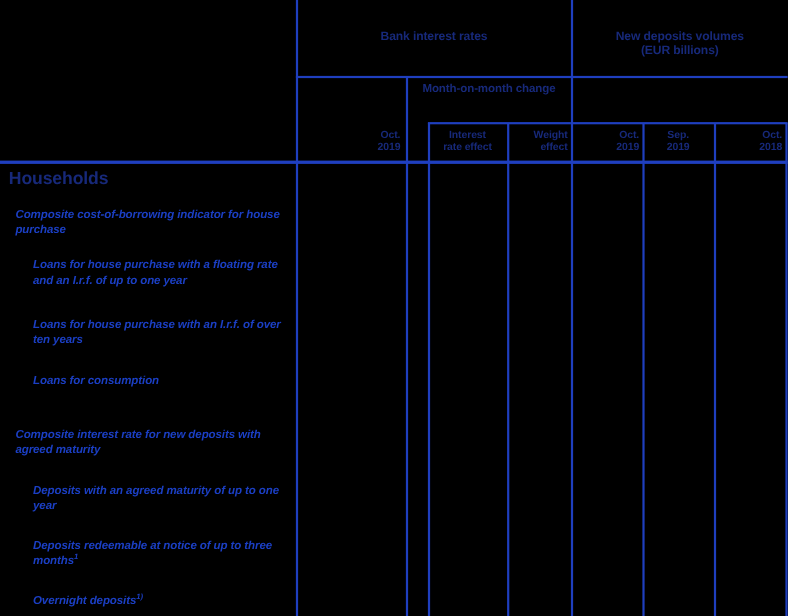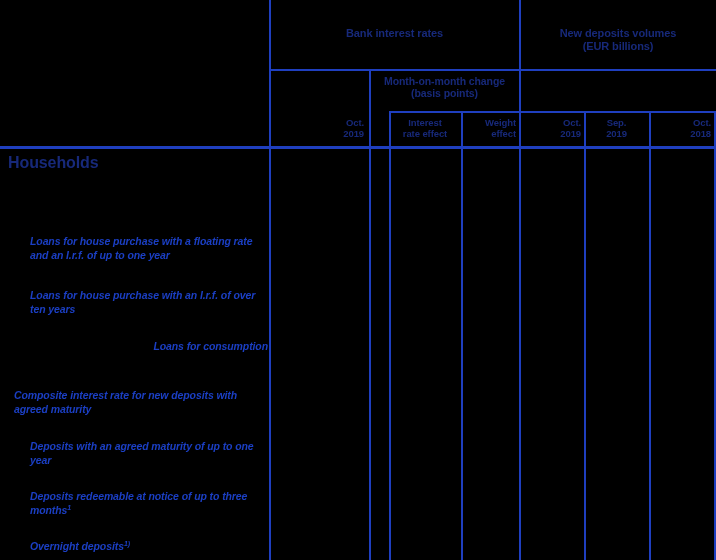--- a/index.html
+++ b/index.html
@@ -95,21 +95,20 @@
 
   <div class="hdr hdr-big" style="left:270px; top:27px; width:249px;">Bank interest rates</div>
 
   <div class="hdr hdr-big" style="left:520px; top:27px; width:196px;">
     <div>New deposits volumes</div>
     <div>(EUR billions)</div>
   </div>
 
   <div class="hdr hdr-mid" style="left:370px; top:75px; width:149px;">
     <div>Month-on-month change</div>
-    <div>(basis points)</div>
   </div>
 
   <div class="hdr hdr-sm" style="left:280px; top:118px; width:84px; text-align:right;">
     <div>Oct.</div>
     <div>2019</div>
   </div>
 
   <div class="hdr hdr-sm" style="left:392px; top:118px; width:66px; ">
     <div>Interest</div>
     <div>rate effect</div>
@@ -130,26 +129,27 @@
     <div>2019</div>
   </div>
 
   <div class="hdr hdr-sm" style="left:652px; top:118px; width:59px; text-align:right;">
     <div>Oct.</div>
     <div>2018</div>
   </div>
 
   <div class="rowlabel lvl0 section" style="top:152px;">Households</div>
 
+  <div class="rowlabel lvl1" style="top:188px;">Composite cost-of-borrowing indicator for house purchase</div>
 
   <div class="rowlabel lvl2" style="top:234px;">Loans for house purchase with a floating rate and an I.r.f. of up to one year</div>
 
   <div class="rowlabel lvl2" style="top:288px;">Loans for house purchase with an I.r.f. of over ten years</div>
 
-  <div class="rowlabel lvl2" style="top:339px;text-align:right;">Loans for consumption</div>
+  <div class="rowlabel lvl2" style="top:339px;">Loans for consumption</div>
 
   <div class="rowlabel lvl1" style="top:388px;">Composite interest rate for new deposits with agreed maturity</div>
 
   <div class="rowlabel lvl2" style="top:439px;">Deposits with an agreed maturity of up to one year</div>
 
   <div class="rowlabel lvl2" style="top:489px;">
     <span>Deposits redeemable at notice of up to three months</span><sup>1</sup>
   </div>
 
   <div class="rowlabel lvl2" style="top:539px;">

